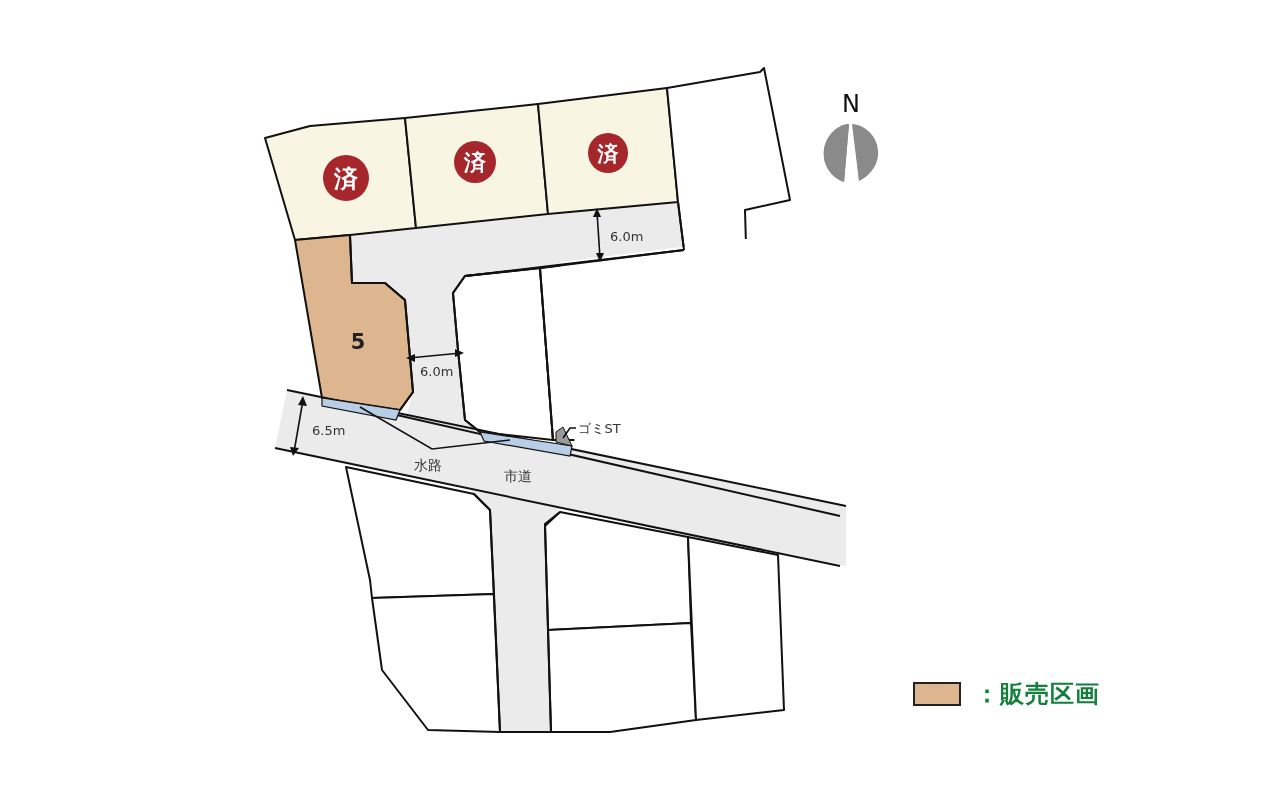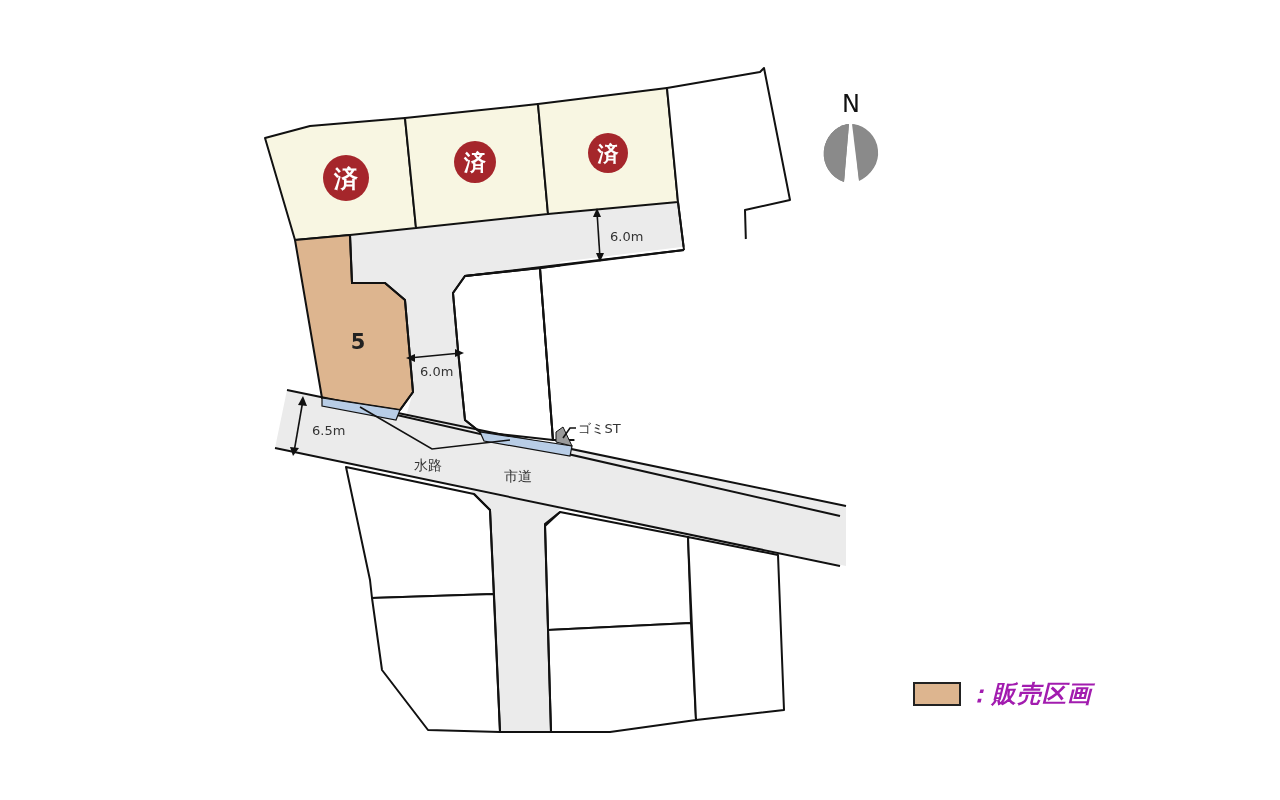--- a/index.html
+++ b/index.html
@@ -5,21 +5,21 @@
   html, body { margin:0; padding:0; background:#ffffff; }
   body { width:1280px; height:800px; position:relative; overflow:hidden; font-family:"DejaVu Sans", sans-serif; }
   svg { position:absolute; left:0; top:0; }
   .lot { stroke:#111; stroke-width:2; stroke-linejoin:round; }
   .road { fill:#ebebeb; }
   .line { stroke:#111; stroke-width:2; fill:none; }
   .thin { stroke:#111; stroke-width:1.6; fill:none; }
   .lbl { font-family:"DejaVu Sans", sans-serif; fill:#333; }
   .legend { position:absolute; left:913px; top:678px; display:flex; align-items:center; }
   .legend-swatch { width:48px; height:24px; border:2px solid #222; box-sizing:border-box; }
-  .legend-text { font-family:"DejaVu Sans", sans-serif; font-size:24px; font-weight:bold; color:#a21caf; margin-left:6px; letter-spacing:1px;font-style:italic; }
+  .legend-text { font-family:"DejaVu Sans", sans-serif; font-size:24px; font-weight:bold; color:#15803d; margin-left:14px; letter-spacing:1px; }
 </style>
 </head>
 <body>
 
 <svg width="1280" height="800" viewBox="0 0 1280 800">
 
   <polygon class="road" points="350,235 680,202 684,250 540,268 465,276 453,293 458,350 465,420 480,432 405,420 413,392 405,300 385,283 352,283"></polygon>
 
   <polygon class="road" points="287,390 846,506 846,566 275,448"></polygon>
 

